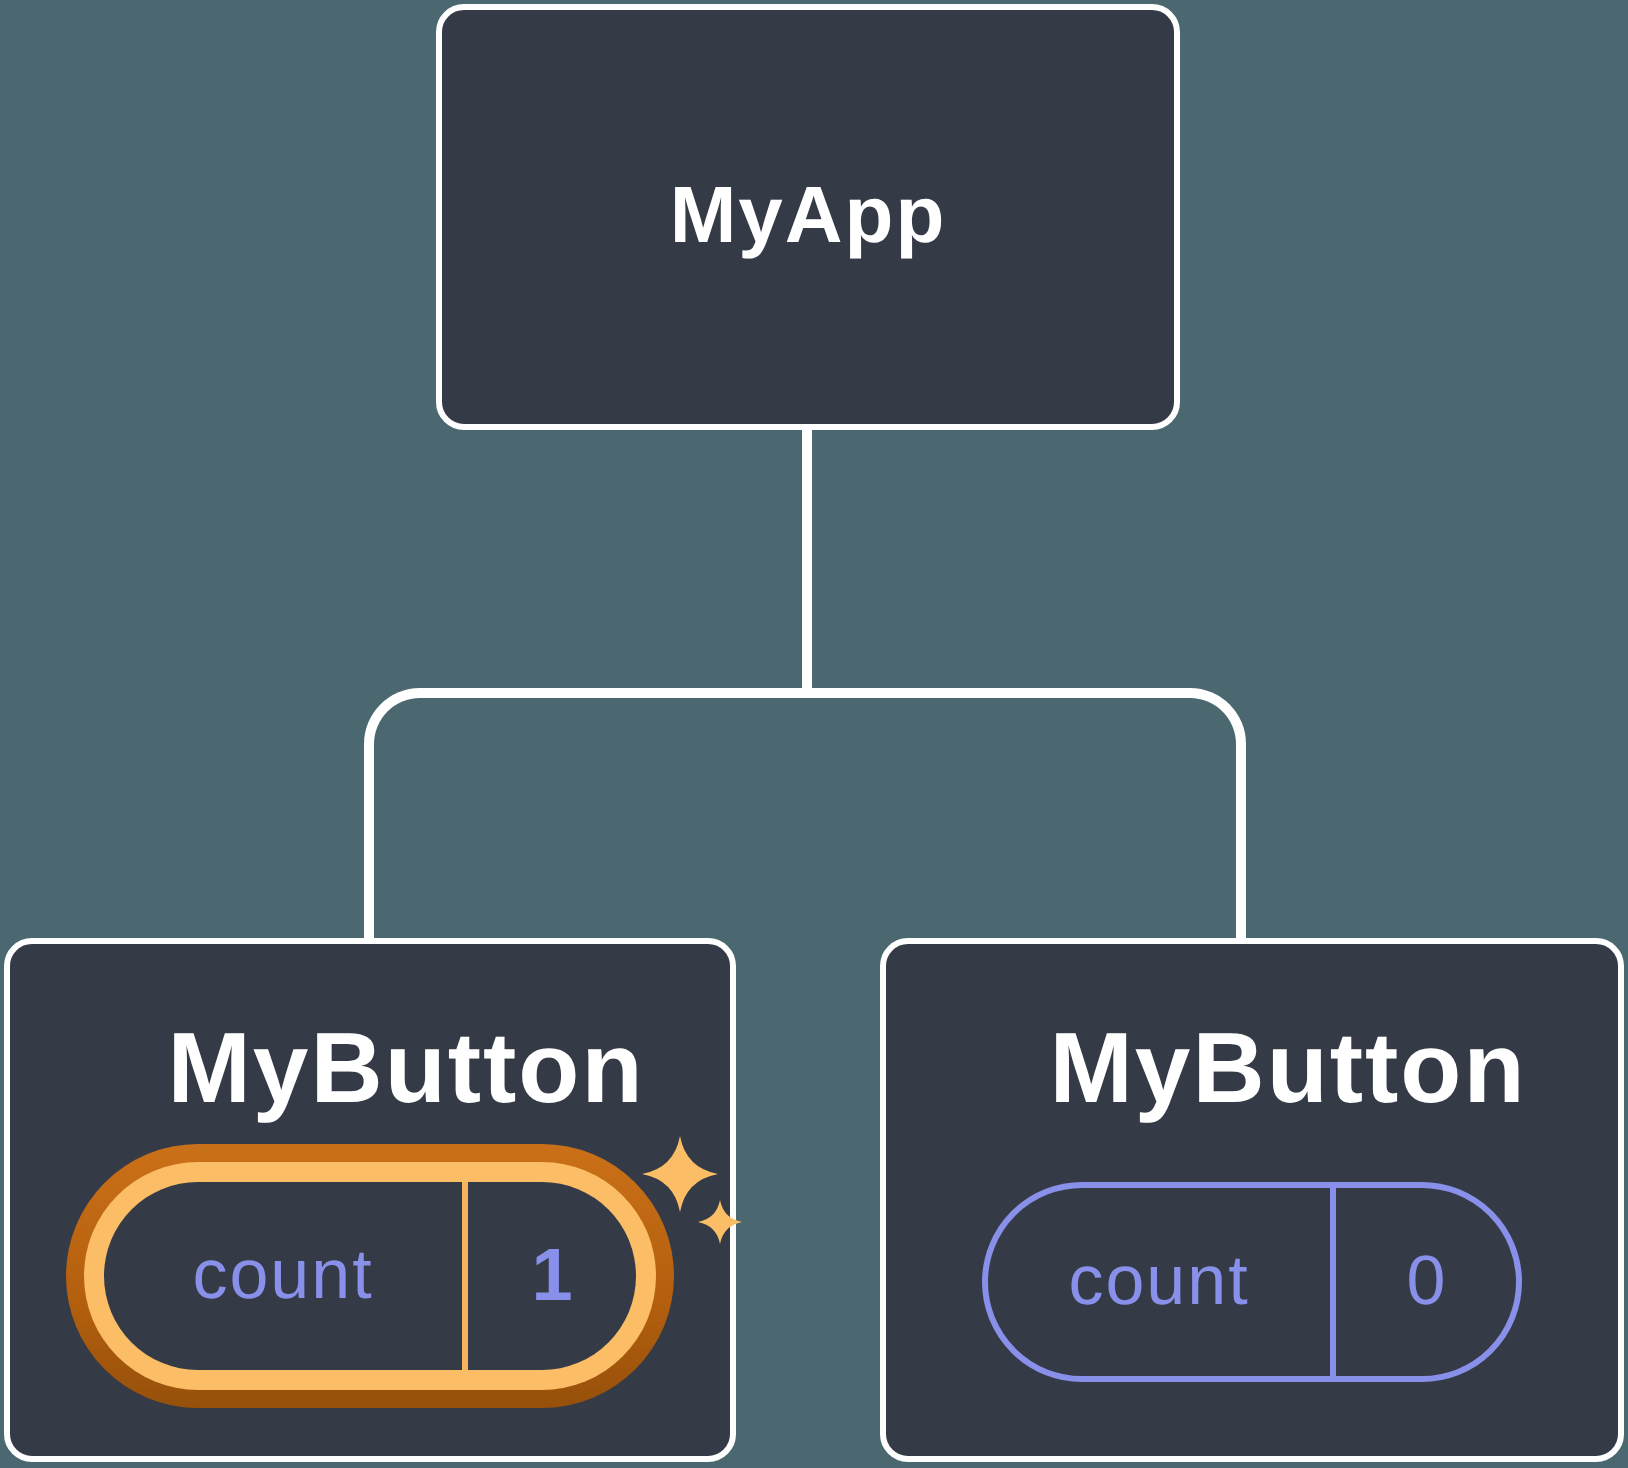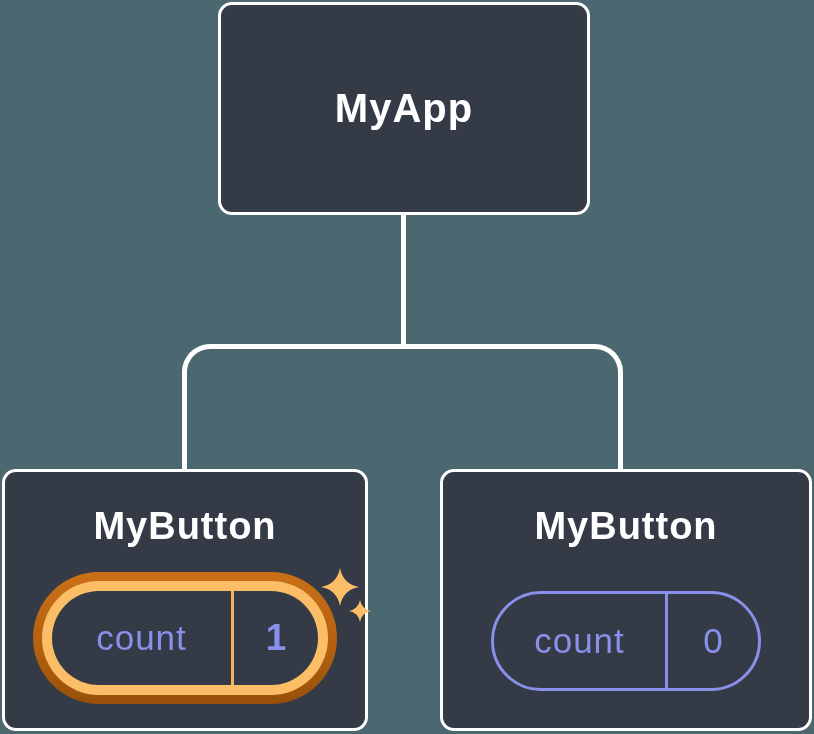--- a/index.html
+++ b/index.html
@@ -38,23 +38,23 @@
     left:218px; top:2px; width:372px; height:213px;
     display:flex; align-items:center; justify-content:center;
   }
   .root-label {
     color:#ffffff; font-size:40px; font-weight:bold; letter-spacing:1px;
   }
   .node-child { top:469px; height:262px; }
   .node-child.left  { left:2px;   width:366px; }
   .node-child.right { left:440px; width:372px; }
   .child-title {
-    position:absolute; top:33px; left:0; width:100%;
+    position:absolute; top:33px; left:18px; width:100%;
     text-align:center;
-    color:#ffffff; font-size:38px; font-weight:bold; letter-spacing:1px;
+    color:#ffffff; font-size:50px; font-weight:bold; letter-spacing:1px;
   }
 
   
   .pill-hot {
     position:absolute; top:100px; left:50%; margin-left:-152px;
     width:304px; height:132px;
     border-radius:66px;
     background:linear-gradient(180deg, #ca7018 0%, #b35f0e 60%, #96500a 100%);
     padding:9px; box-sizing:border-box;
   }

